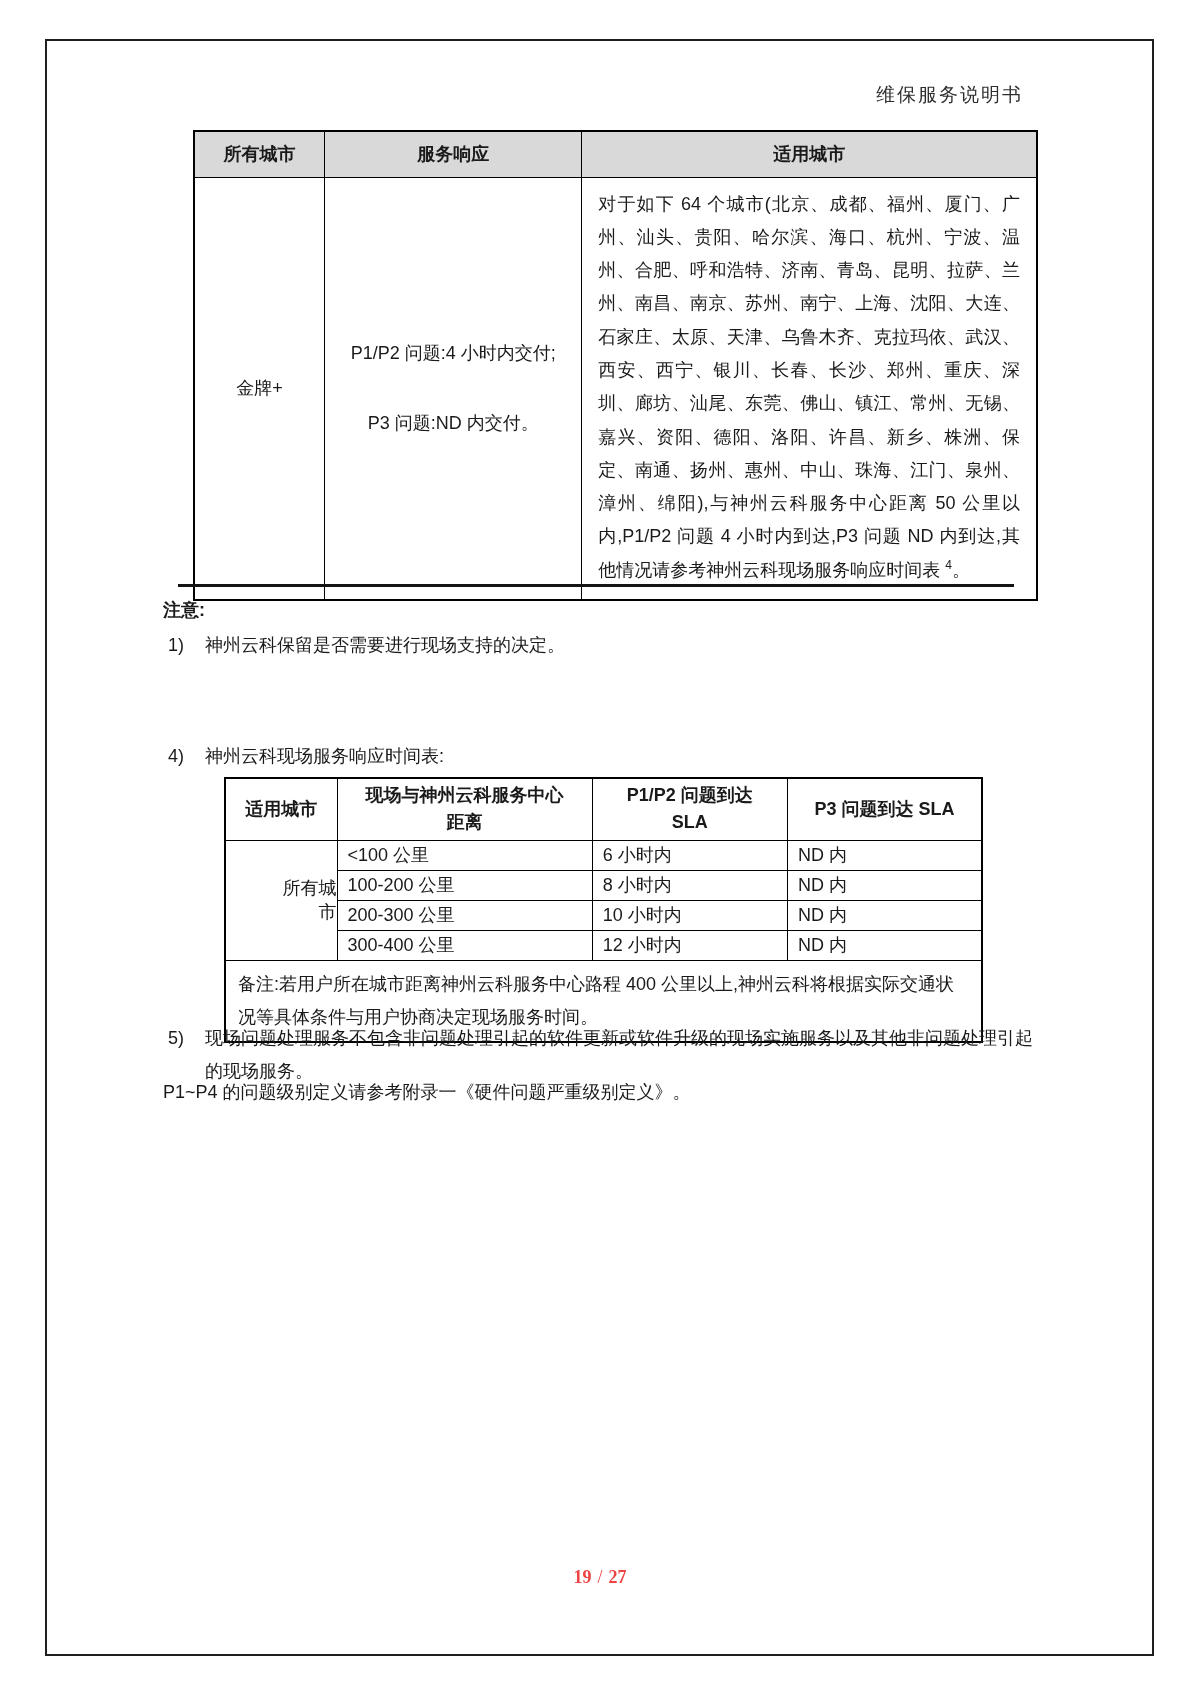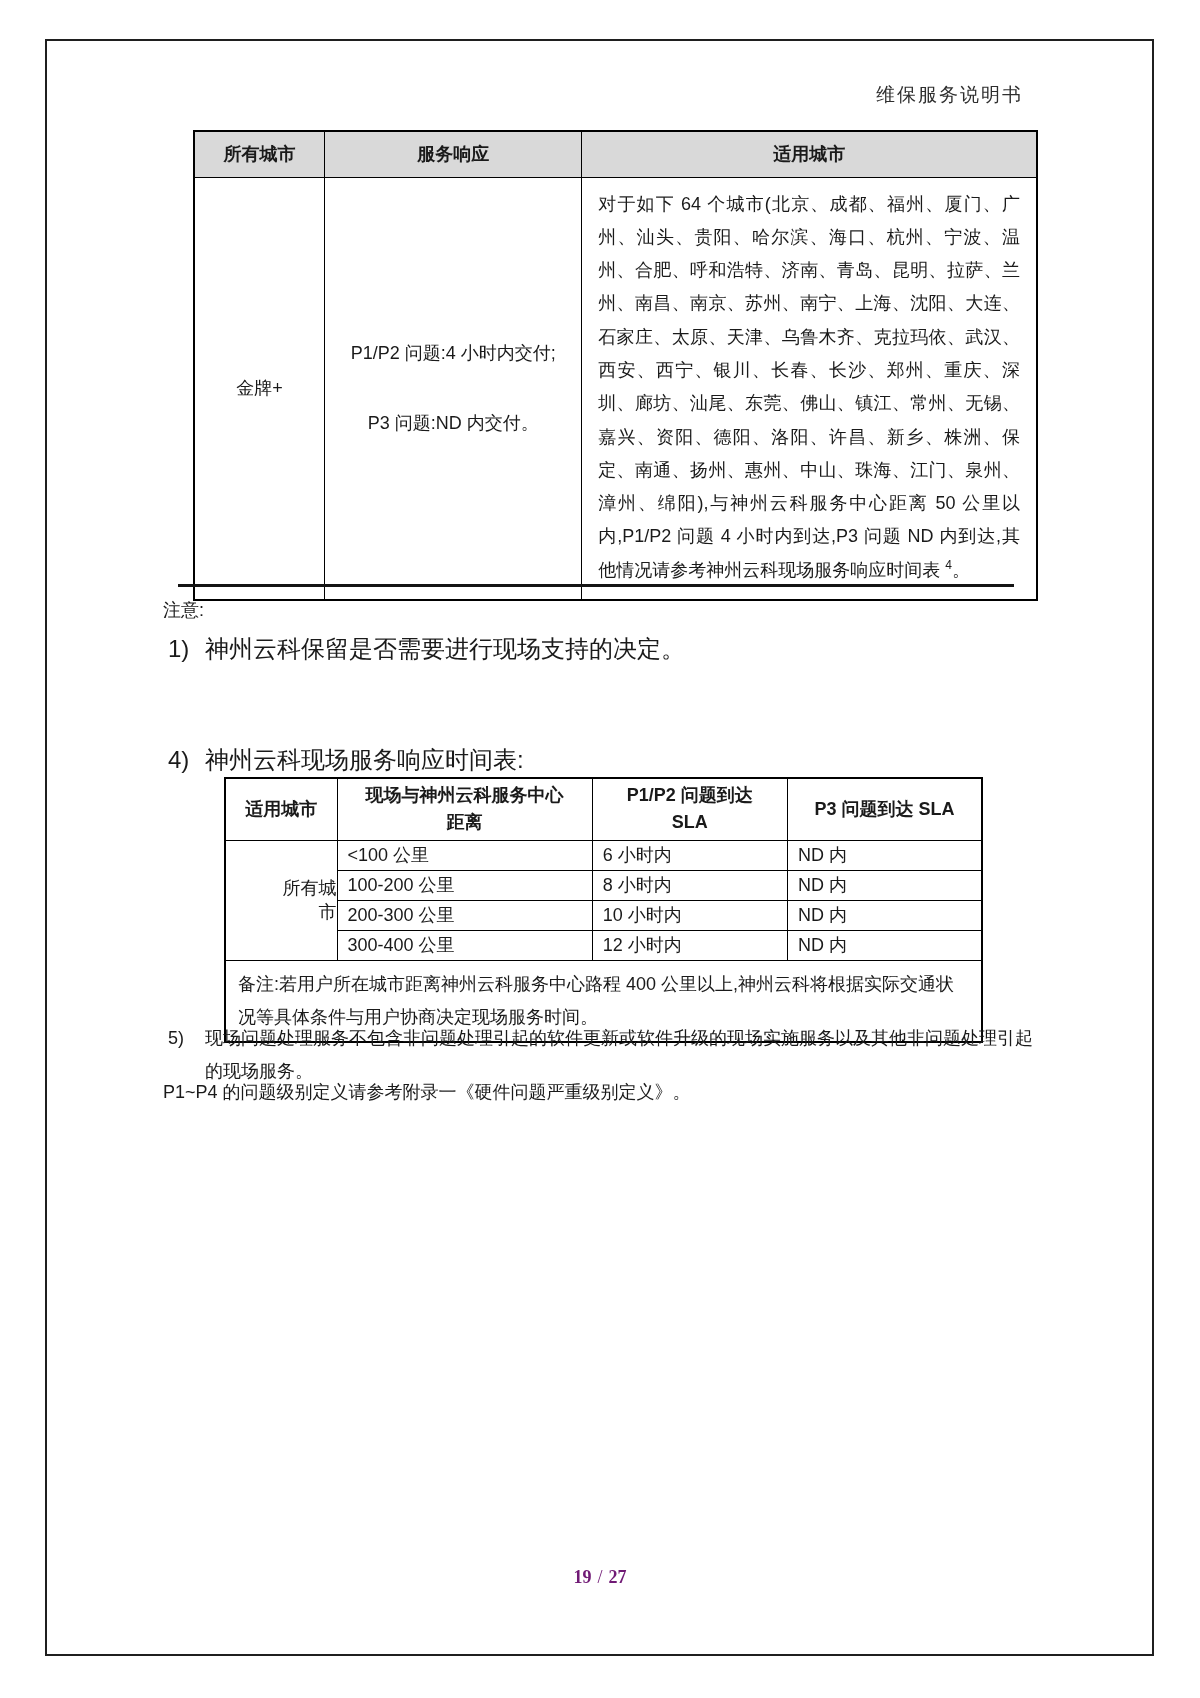--- a/index.html
+++ b/index.html
@@ -51,23 +51,23 @@
 
   
   .rule {
     position: absolute; left: 178px; top: 584px;
     width: 836px; height: 3px; background: #141414;
   }
 
   
   .notes-title {
     position: absolute; left: 163px; top: 598px;
-    font-size: 18px; font-weight: normal;
+    font-size: 18px; font-weight: bold;
   }
-  .note-item { position: absolute; left: 168px; font-size: 24px; white-space: nowrap; }
+  .note-item { position: absolute; left: 168px; font-size: 18px; white-space: nowrap; }
   .note-item .num { display: inline-block; width: 37px; }
   .ni0 { top: 633px; } .ni1 { top: 670px; } .ni2 { top: 707px; } .ni3 { top: 744px; }
 
   
   .t2 {
     position: absolute; left: 224px; top: 777px;
     width: 759px; table-layout: fixed;
     border: 2px solid #000;
   }
   .t2 th, .t2 td { border: 1px solid #000; font-size: 18px; }
@@ -92,21 +92,21 @@
     padding-left: 37px; text-indent: -37px;
   }
   .item5 .num { display: inline-block; width: 37px; text-indent: 0; }
   .p1p4 { position: absolute; left: 163px; top: 1080px; font-size: 18px; }
 
   
   .footer {
     position: absolute; top: 1567px; left: 0; width: 100%;
     text-align: center;
     font-family: "Liberation Serif", "DejaVu Serif", serif;
-    font-size: 18px; font-weight: bold; color: #701a75;
+    font-size: 18px; font-weight: bold; color: #ef4444;
   }
   .footer .sep { font-weight: normal; padding: 0 6px; }
 </style>
 </head>
 <body>
 
 <div class="page">
 
   <div class="frame"></div>
 

